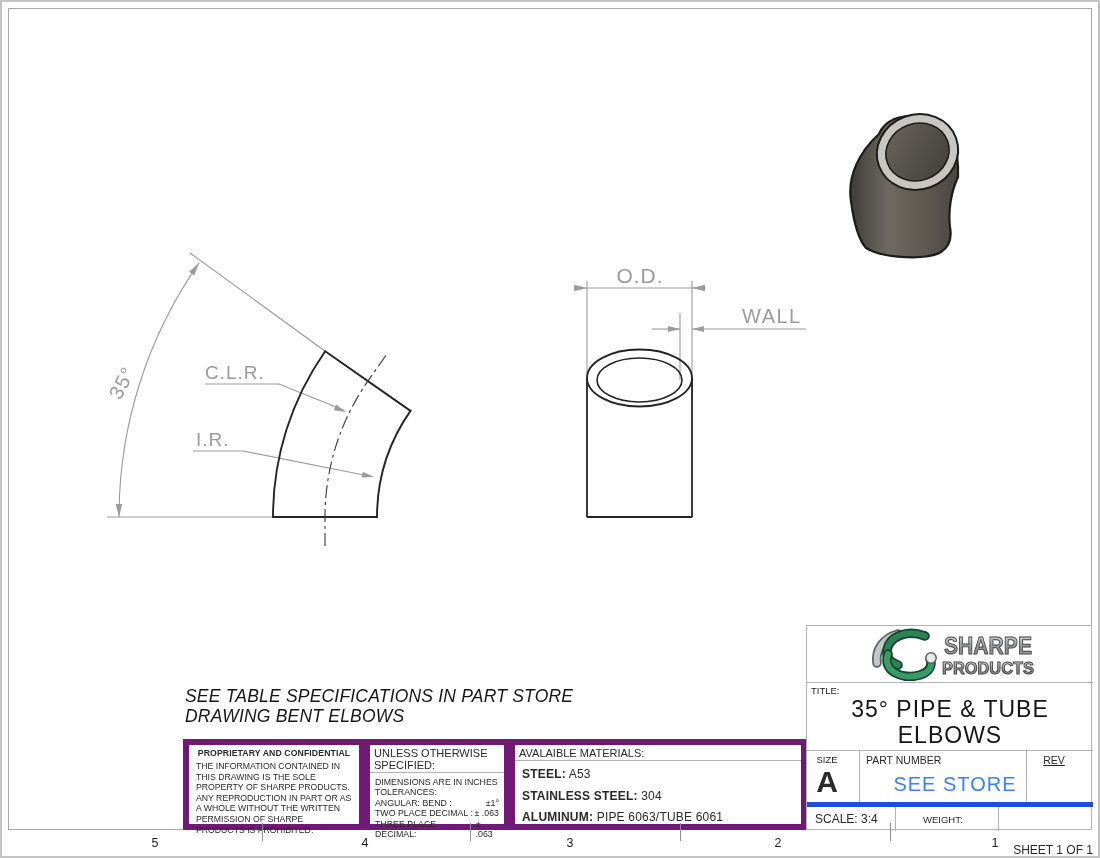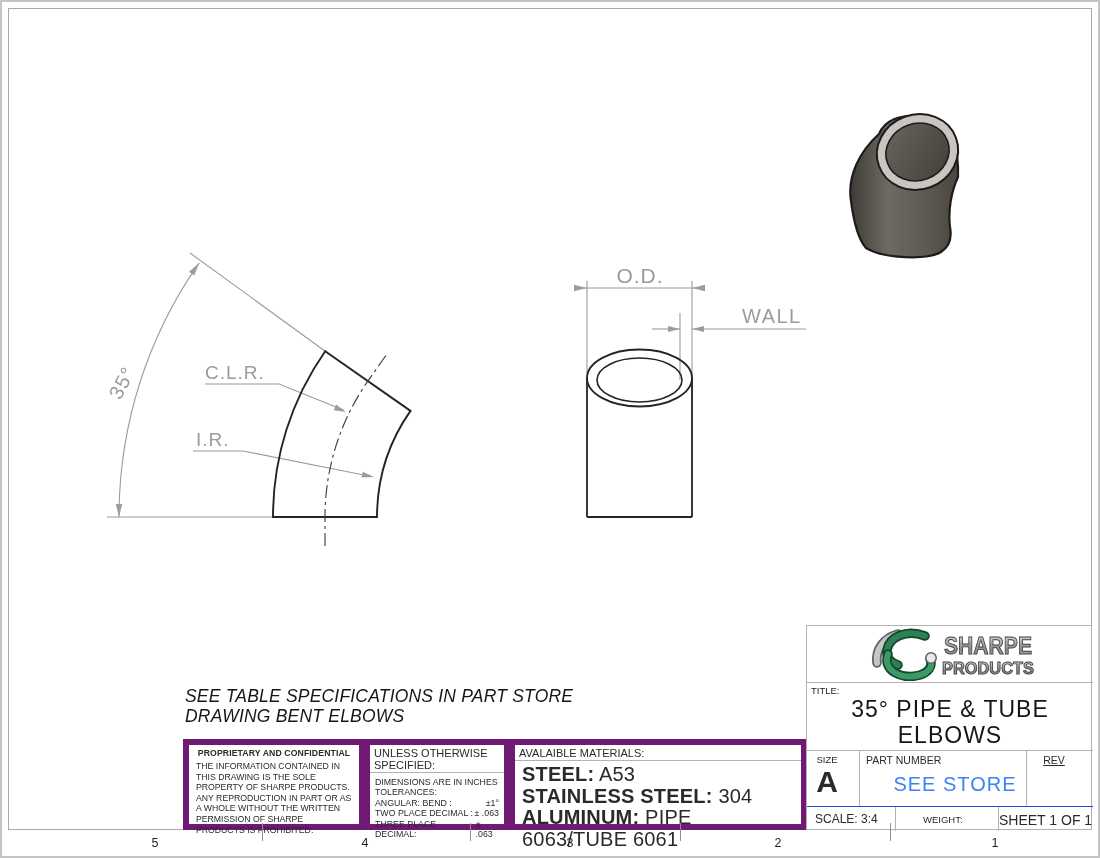--- a/index.html
+++ b/index.html
@@ -20,49 +20,49 @@
   .prop-blk  { left:183px; top:739px; width:182px; height:91px; padding:3px 7px 0 7px; }
   .prop-head { font-weight:bold; font-size:8.7px; text-align:center; letter-spacing:0.1px; }
   .prop-body { font-size:8.7px; line-height:10.6px; margin-top:3px; }
 
   .tol-blk  { left:364px; top:739px; width:146px; height:91px; }
   .blk-head { font-size:11px; padding:2px 4px 1px 4px; border-bottom:1px solid #b2b2b2; }
   .tol-body { padding:4px 5px 0 5px; font-size:8.8px; line-height:10.4px; }
   .tol-row  { display:flex; justify-content:space-between; }
 
   .mat-blk  { left:509px; top:739px; width:298px; height:91px; }
-  .mat-body { padding:3px 7px 0 7px; font-size:20px; line-height:21.5px; letter-spacing:0.2px; }
+  .mat-body { padding:3px 7px 0 7px; font-size:12px; line-height:21.5px; letter-spacing:0.2px; }
   .mat-label{ font-weight:bold; }
 
   
   .tblock { left:806px; top:625px; width:286px; height:205px; border:1px solid #b2b2b2; }
   .trow  { position:absolute; left:0; width:286px; box-sizing:border-box; }
   .row-logo  { top:0; height:57px; border-bottom:1px solid #b2b2b2; }
   .row-title { top:57px; height:68px; border-bottom:1px solid #b2b2b2; }
-  .row-size  { top:125px; height:56px; border-bottom:1px solid #1d4ed8; }
+  .row-size  { top:125px; height:56px; border-bottom:5px solid #1d4ed8; }
   .row-scale { top:181px; height:24px; }
   .cell { position:absolute; top:0; height:100%; box-sizing:border-box; }
   .c-size   { left:0; width:40px; }
   .c-part   { left:52px;  width:191px; border-left:1px solid #b2b2b2; }
   .c-rev    { left:219px; width:55px;  border-left:1px solid #b2b2b2;text-decoration:underline; }
   .c-scale  { left:0; width:88px; }
   .c-weight { left:88px;  width:103px; border-left:1px solid #b2b2b2;padding-left:21px; }
   .c-sheet  { left:191px; width:95px;  border-left:1px solid #b2b2b2; }
 
   .title-label { position:absolute; left:4px; top:2px; font-size:9.5px; color:#1f1f1f; }
   .title-lines { margin-top:13px; text-align:center; font-size:23px; line-height:26px;
                  letter-spacing:1px; color:#161616; }
   .size-label  { text-align:center; font-size:9.5px; margin-top:3px; }
   .size-value  { text-align:center; font-size:30px; font-weight:bold; line-height:30px; margin-top:2px; }
   .part-label  { position:absolute; left:6px; top:3px; font-size:10.5px; }
   .part-value  { text-align:center; margin-top:22px; font-size:20px; letter-spacing:1px; color:#3b82f6; }
   .rev-label   { text-align:center; font-size:10.5px; margin-top:3px; }
   .scale-text  { font-size:12px; padding:5px 0 0 8px; }
   .weight-text { font-size:9.5px; padding:7px 0 0 6px; }
-  .sheet-text  { font-size:14px; text-align:left; padding-top:5px; }
+  .sheet-text  { font-size:12px; text-align:right; padding-top:5px;margin-top:31px; }
 
   .logo-wrap { position:absolute; left:55px; top:2px; }
 
   
   .note { position:absolute; left:185px; top:687px; font-style:italic; font-size:17.5px;
           line-height:19.5px; color:#161616; letter-spacing:0.2px; }
   .zone { position:absolute; top:836px; width:40px; text-align:center; font-size:12.5px; color:#1f1f1f; }
   .z5{left:135px}.z4{left:345px}.z3{left:550px}.z2{left:758px}.z1{left:975px}
   .ztick { position:absolute; top:823px; width:1px; height:18px; background:#8f8f8f; }
   .t1{left:262px}.t2{left:470px}.t3{left:680px}.t4{left:890px}

